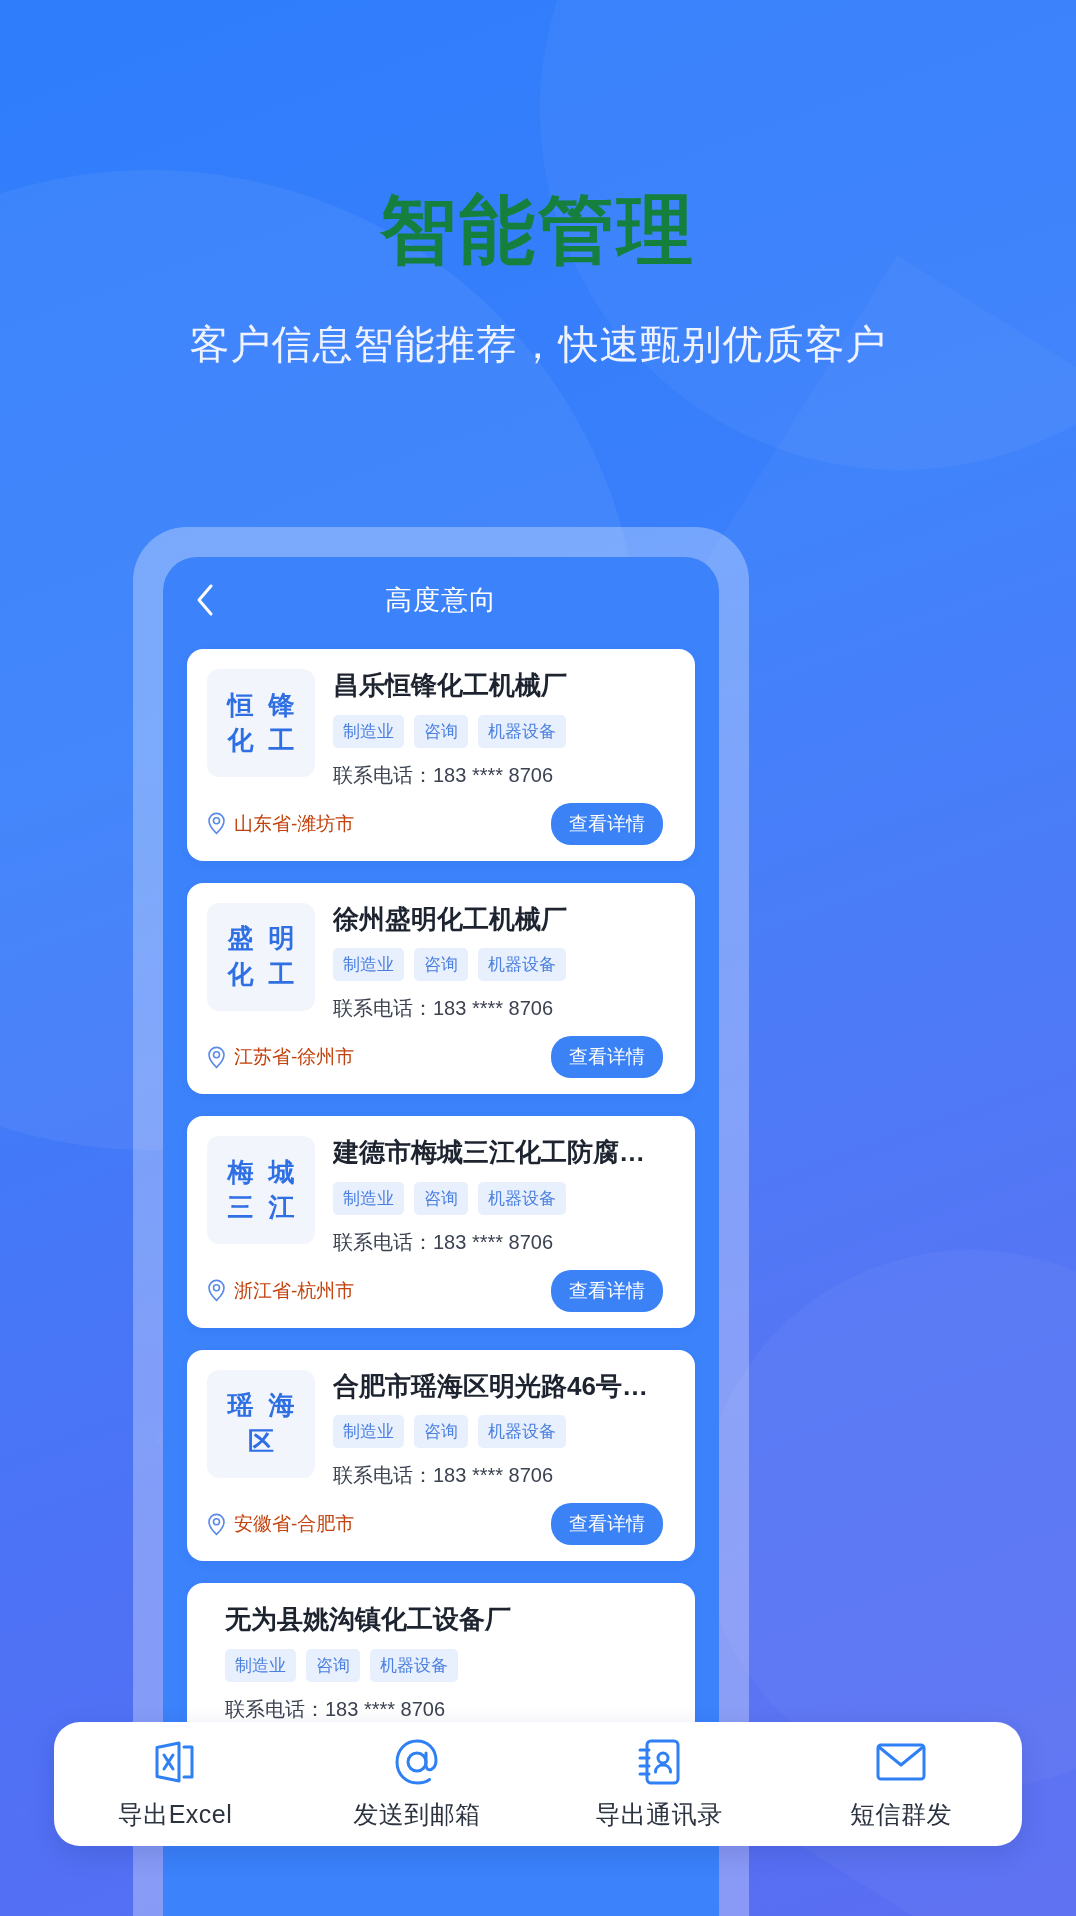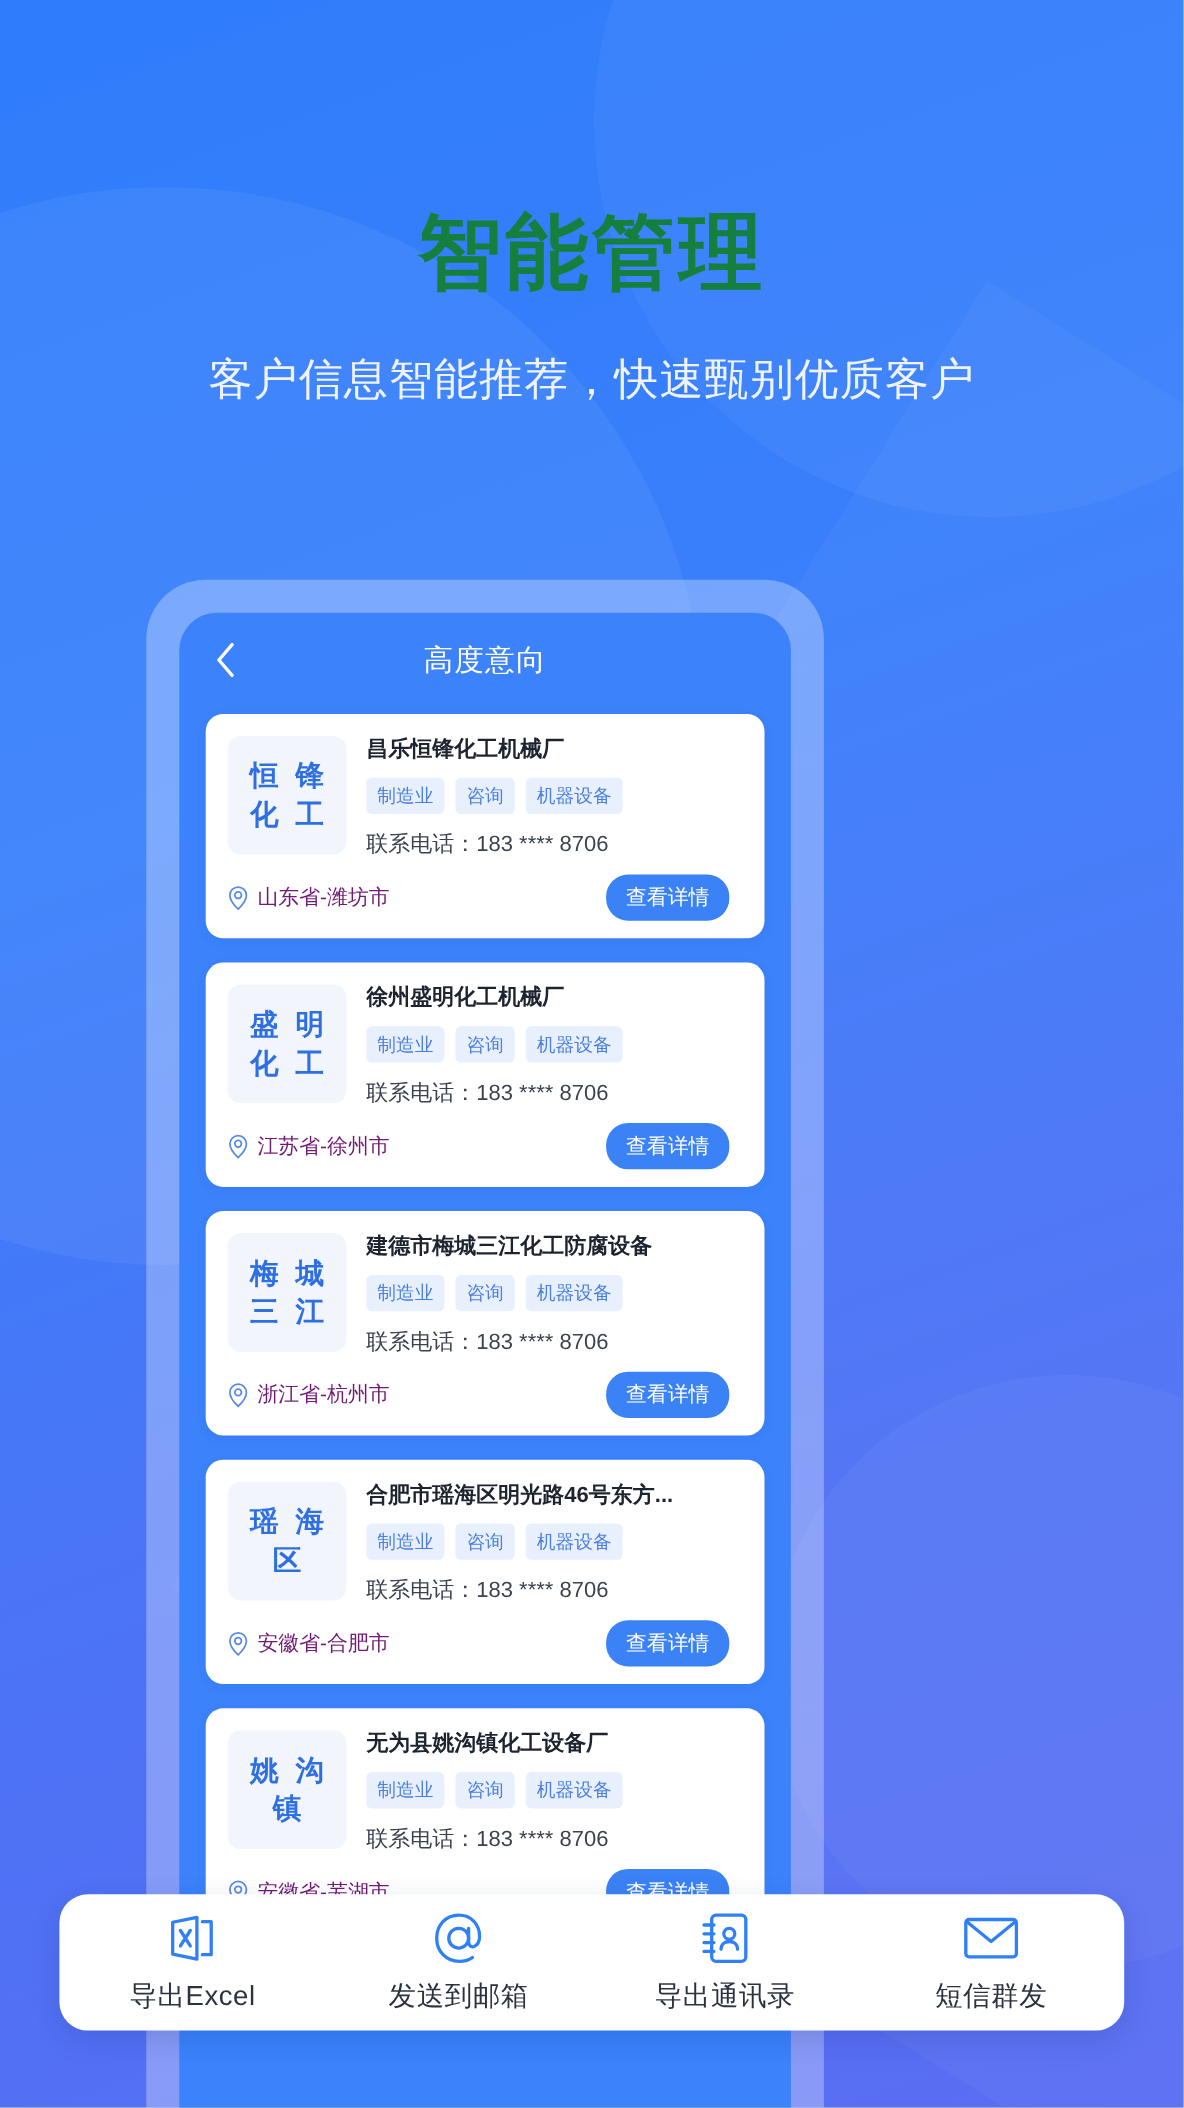--- a/index.html
+++ b/index.html
@@ -108,21 +108,21 @@
     color: #2f6fe4;
     font-size: 26px;
     font-weight: bold;
     line-height: 1.35;
     letter-spacing: 4px;
     text-indent: 4px;
   }
   .logo .l2 { white-space: nowrap; }
   .card-body { flex: 1; min-width: 0; padding-left: 18px; }
   .card-title {
-    font-size: 20px; color: #1d2430; font-weight: bold;
+    font-size: 26px; color: #1d2430; font-weight: bold;
     white-space: nowrap; overflow: hidden; text-overflow: ellipsis;
     line-height: 1.25;
   }
   .tags { display: flex; gap: 10px; margin-top: 13px; }
   .tag {
     background: #e8f0fd;
     color: #4b7fe0;
     font-size: 17px;
     border-radius: 5px;
     padding: 5px 10px;
@@ -130,21 +130,21 @@
   }
   .phone-line {
     margin-top: 14px;
     font-size: 20px; color: #3b4250;
     white-space: nowrap;
   }
   .card-foot {
     display: flex; align-items: center; justify-content: space-between;
     margin-top: 14px;
   }
-  .loc { display: flex; align-items: center; gap: 8px; font-size: 19px; color: #701a75; }
+  .loc { display: flex; align-items: center; gap: 8px; font-size: 19px; color: #c2410c; }
   .loc svg { display:block; flex: 0 0 auto; }
   .detail-btn {
     background: #3b82f6;
     color: #ffffff;
     font-size: 19px;
     border-radius: 20px;
     padding: 8px 18px;
     border: none;
     white-space: nowrap;
     font-family: Liberation Serif, serif;
@@ -312,24 +312,20 @@
                   <circle cx="9.5" cy="8.8" r="3" stroke="#5a8ae8" stroke-width="1.6"></circle>
                 </svg>
               </span>
               <span>安徽省-合肥市</span>
             </div>
             <button class="detail-btn">查看详情</button>
           </div>
         </div>
         <div class="card">
           <div class="card-top">
-            <div class="logo">
-              <span class="l1">姚 沟</span>
-              <span class="l2">镇</span>
-            </div>
             <div class="card-body">
               <div class="card-title">无为县姚沟镇化工设备厂</div>
               <div class="tags">
                 <span class="tag">制造业</span>
                 <span class="tag">咨询</span>
                 <span class="tag">机器设备</span>
               </div>
               <div class="phone-line">联系电话：183 **** 8706</div>
             </div>
           </div>

